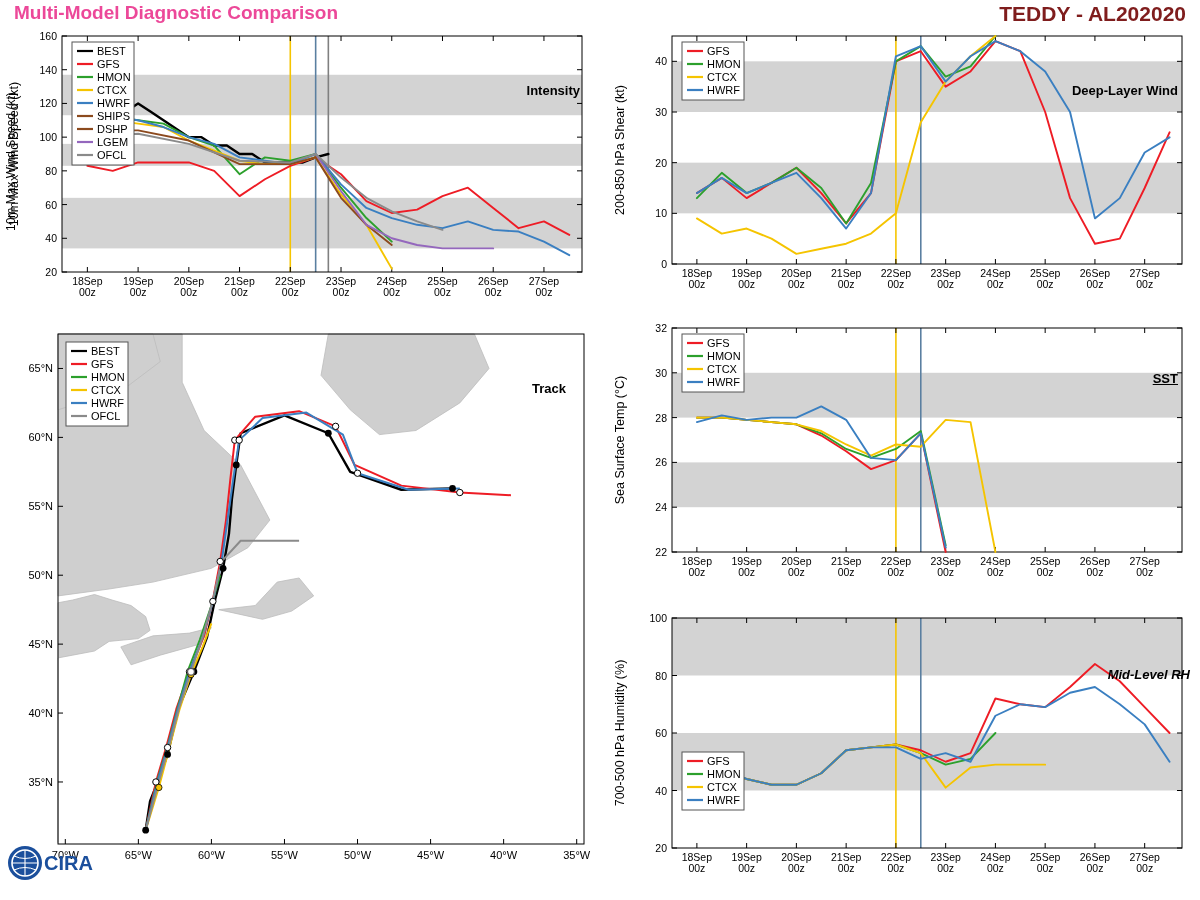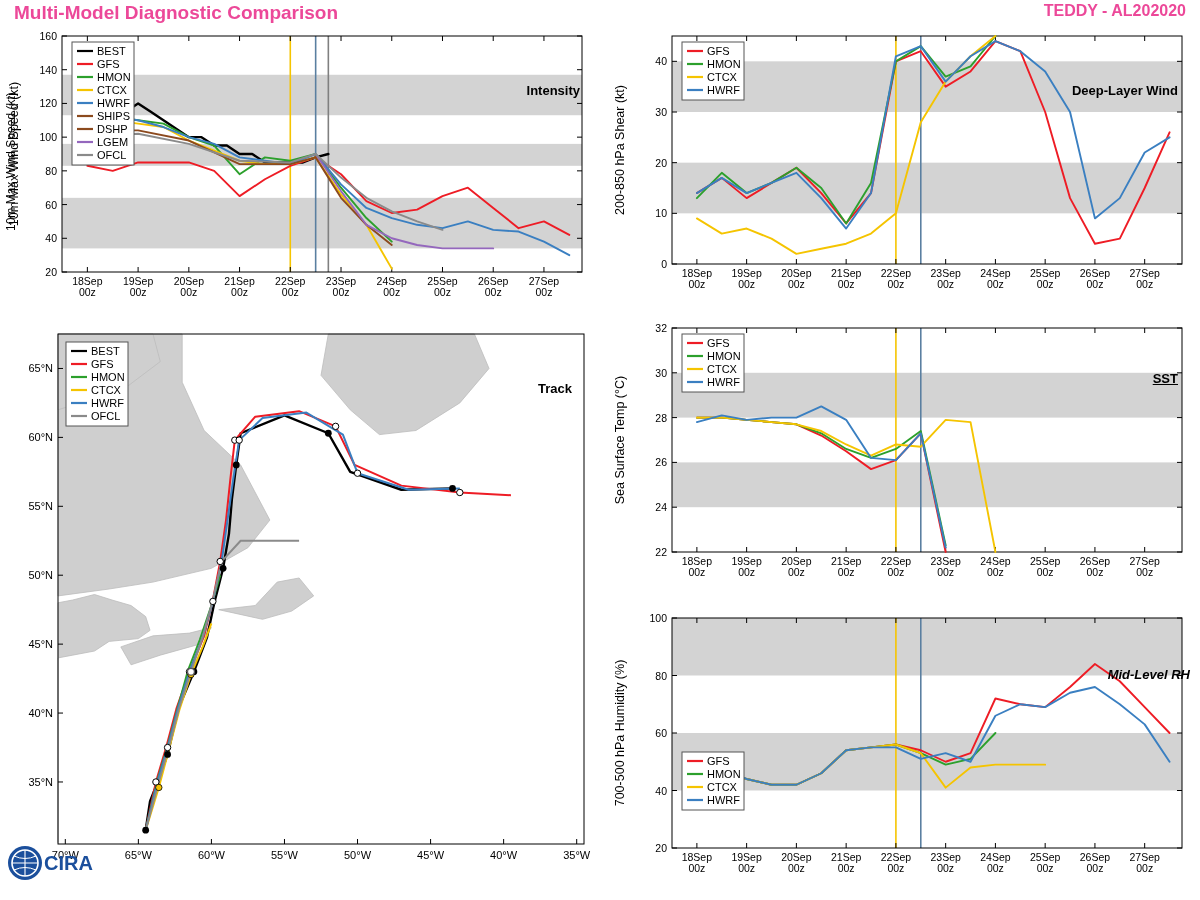--- a/index.html
+++ b/index.html
@@ -1,19 +1,19 @@
 <!DOCTYPE html>
 <html><head>
 <meta charset="utf-8">
 <style>
   html,body{margin:0;padding:0;}
   body{width:1200px;height:900px;background:#ffffff;font-family:"Liberation Sans",sans-serif;position:relative;overflow:hidden;}
   .panel{position:absolute;}
   .title-main{position:absolute;left:14px;top:2px;font-size:19px;font-weight:bold;color:#ec4899;}
-  .title-right{position:absolute;right:14px;top:2px;font-size:16px;font-weight:bold;color:#ec4899;}
+  .title-right{position:absolute;right:14px;top:2px;font-size:21px;font-weight:bold;color:#7f1d1d;}
   .panel-label{position:absolute;font-size:13px;font-weight:bold;color:#000;margin-top:45px;}
   .axis-label{position:absolute;font-size:12px;color:#000;transform-origin:center;}
   .ylab{writing-mode:vertical-rl;transform:rotate(180deg);font-size:12px;}
   svg{display:block;}
   .cira{position:absolute;left:6px;bottom:18px;width:96px;height:38px;text-decoration:underline;}
 </style>
 </head>
 <body>
 
 <div class="title-main">Multi-Model Diagnostic Comparison</div>
@@ -198,21 +198,21 @@
       <text x="91" y="46" font-size="11" font-family="Liberation Sans, sans-serif" fill="#000">GFS</text>
       <line x1="71" y1="55" x2="87" y2="55" stroke="#2ca02c" stroke-width="2.2"></line>
       <text x="91" y="59" font-size="11" font-family="Liberation Sans, sans-serif" fill="#000">HMON</text>
       <line x1="71" y1="68" x2="87" y2="68" stroke="#f5c400" stroke-width="2.2"></line>
       <text x="91" y="72" font-size="11" font-family="Liberation Sans, sans-serif" fill="#000">CTCX</text>
       <line x1="71" y1="81" x2="87" y2="81" stroke="#3a7fc1" stroke-width="2.2"></line>
       <text x="91" y="85" font-size="11" font-family="Liberation Sans, sans-serif" fill="#000">HWRF</text>
       <line x1="71" y1="94" x2="87" y2="94" stroke="#8a8a8a" stroke-width="2.2"></line>
       <text x="91" y="98" font-size="11" font-family="Liberation Sans, sans-serif" fill="#000">OFCL</text>
     </svg>
-  <div class="panel-label" style="right:28px;top:14px;">Track</div>
+  <div class="panel-label" style="right:34px;top:14px;">Track</div>
 </div>
 
 <div class="panel" id="p-shear" style="left:600px;top:22px;width:600px;height:292px;">
   <svg id="svg-shear" width="600" height="292" style="position:absolute;left:0;top:0;">
       <rect x="72" y="140.66666666666669" width="510" height="50.66666666666666" fill="#d3d3d3"></rect>
       <rect x="72" y="39.33333333333334" width="510" height="50.66666666666666" fill="#d3d3d3"></rect>
       <line x1="295.9024390243902" y1="14" x2="295.9024390243902" y2="242" stroke="#f5c400" stroke-width="1.6"></line>
       <line x1="320.780487804878" y1="14" x2="320.780487804878" y2="242" stroke="#5a7fa0" stroke-width="1.6"></line>
       <rect x="72" y="14" width="510" height="228" fill="none" stroke="#000" stroke-width="1"></rect>
       <line x1="72" y1="242" x2="77" y2="242" stroke="#000" stroke-width="1"></line>

